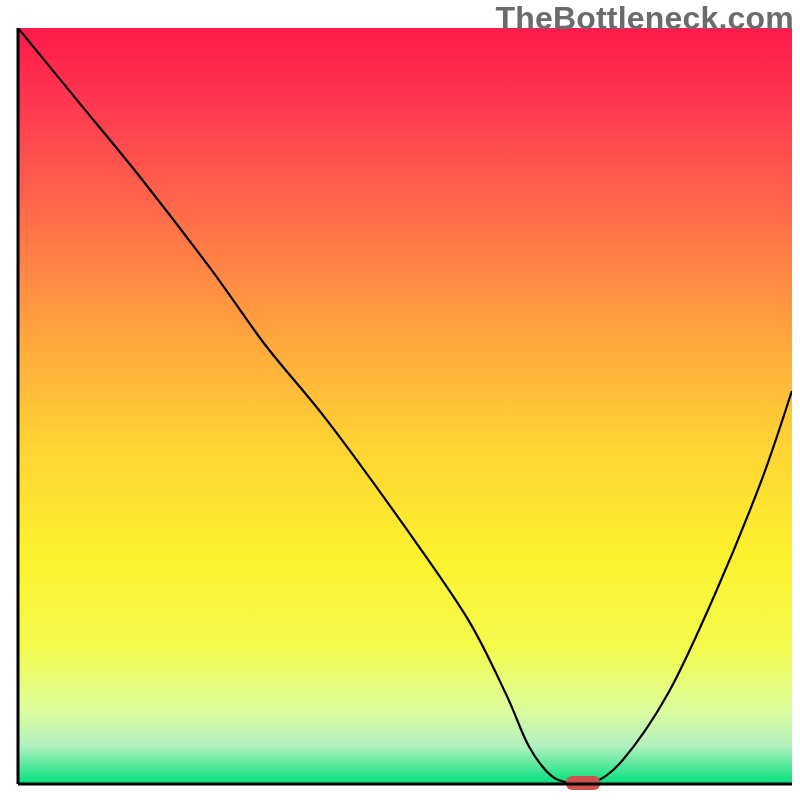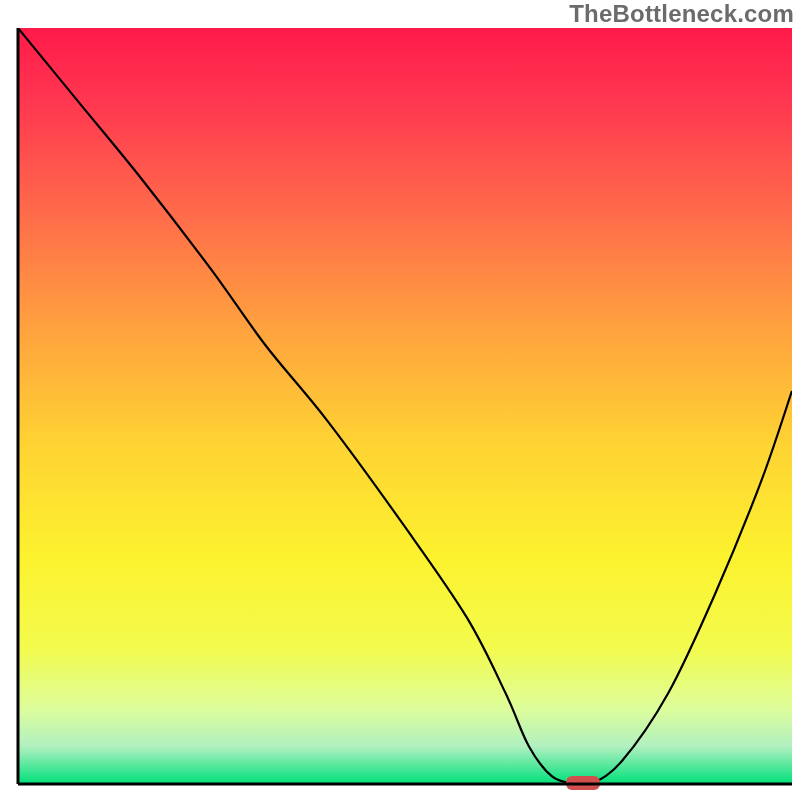--- a/index.html
+++ b/index.html
@@ -13,21 +13,21 @@
   }
   .container {
     position: relative;
     width: 800px;
     height: 800px;
   }
   .watermark {
     position: absolute;
     top: 0px;
     right: 6px;
-    font-size: 24px;
+    font-size: 32px;
     font-weight: 600;
     color: #6b6b6b;
     letter-spacing: 0.2px;
     z-index: 10;
   }
   svg {
     display: block;
   }
 </style>
 </head>

